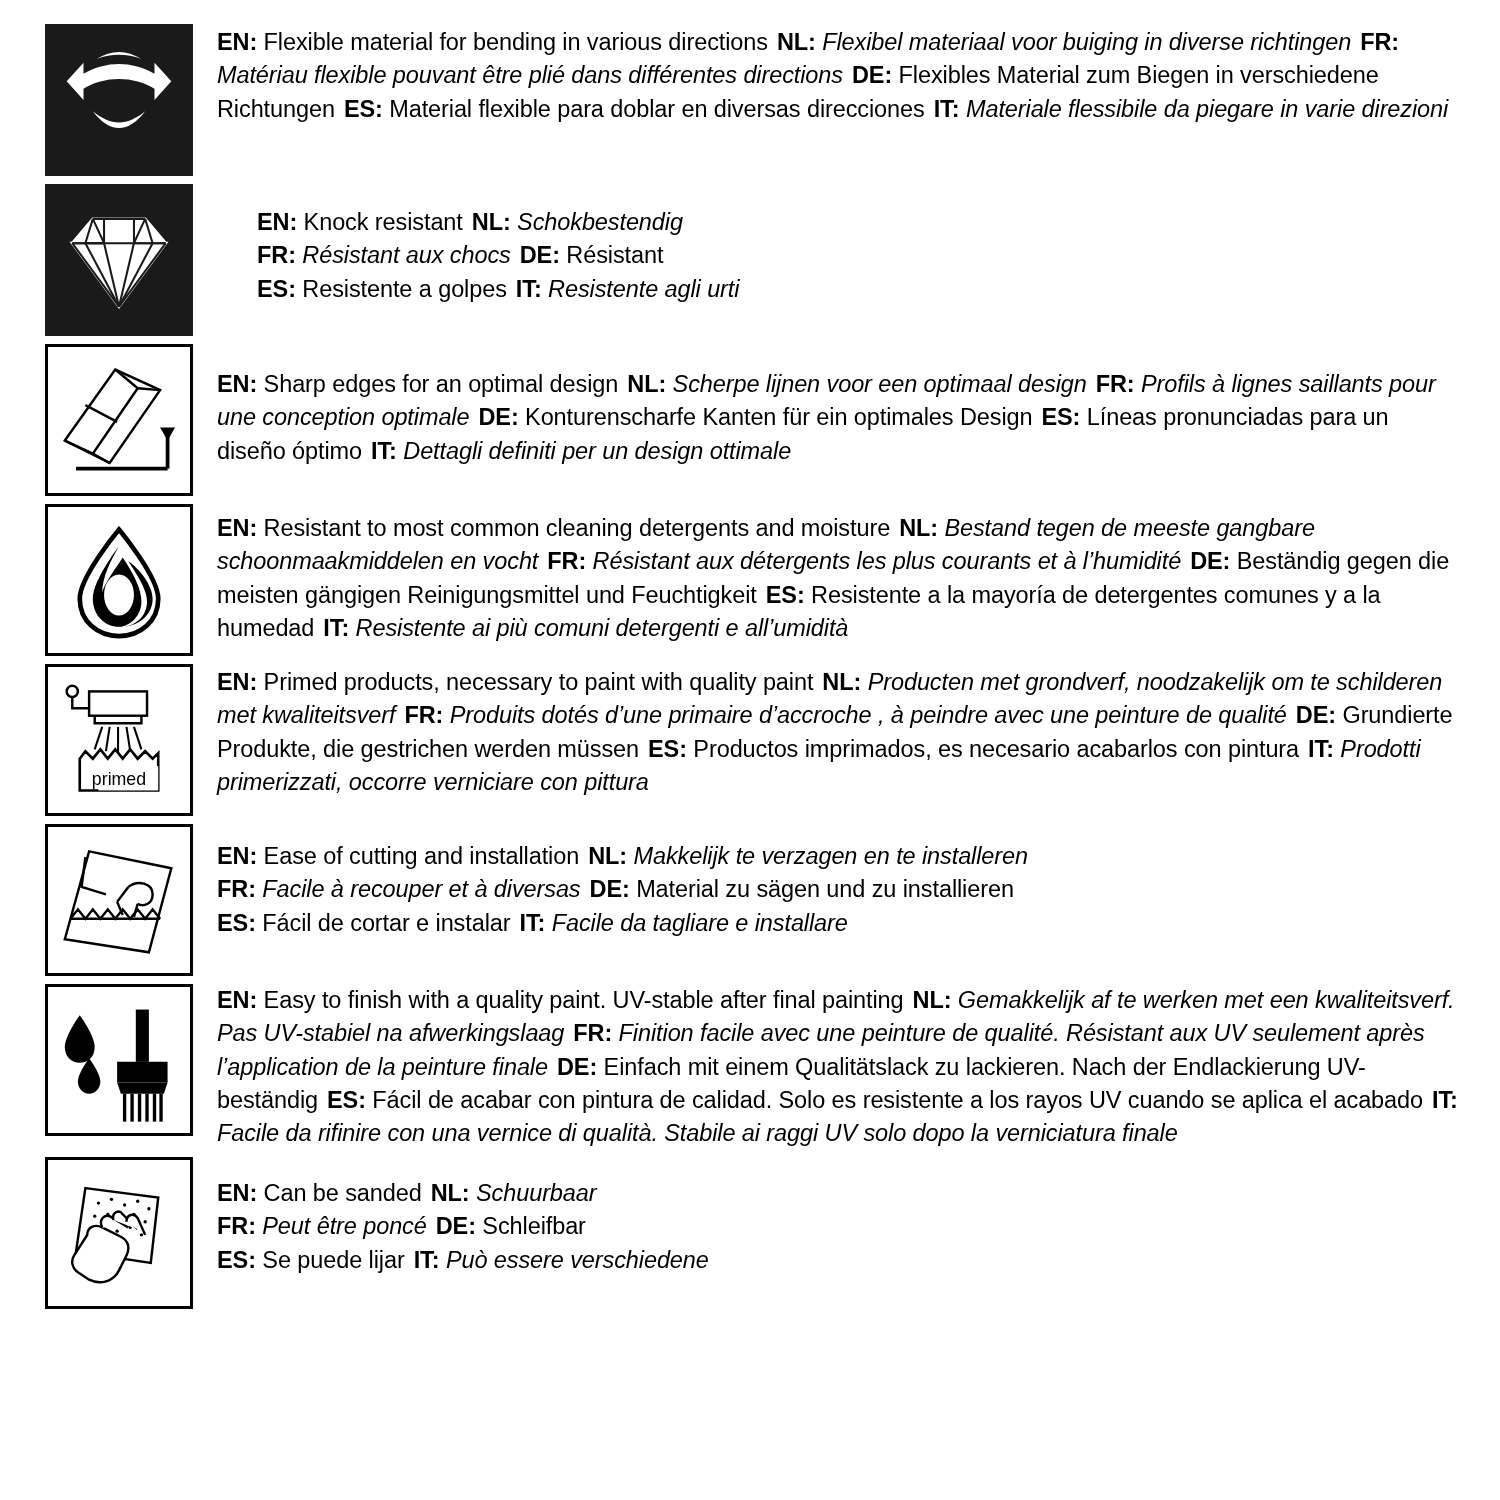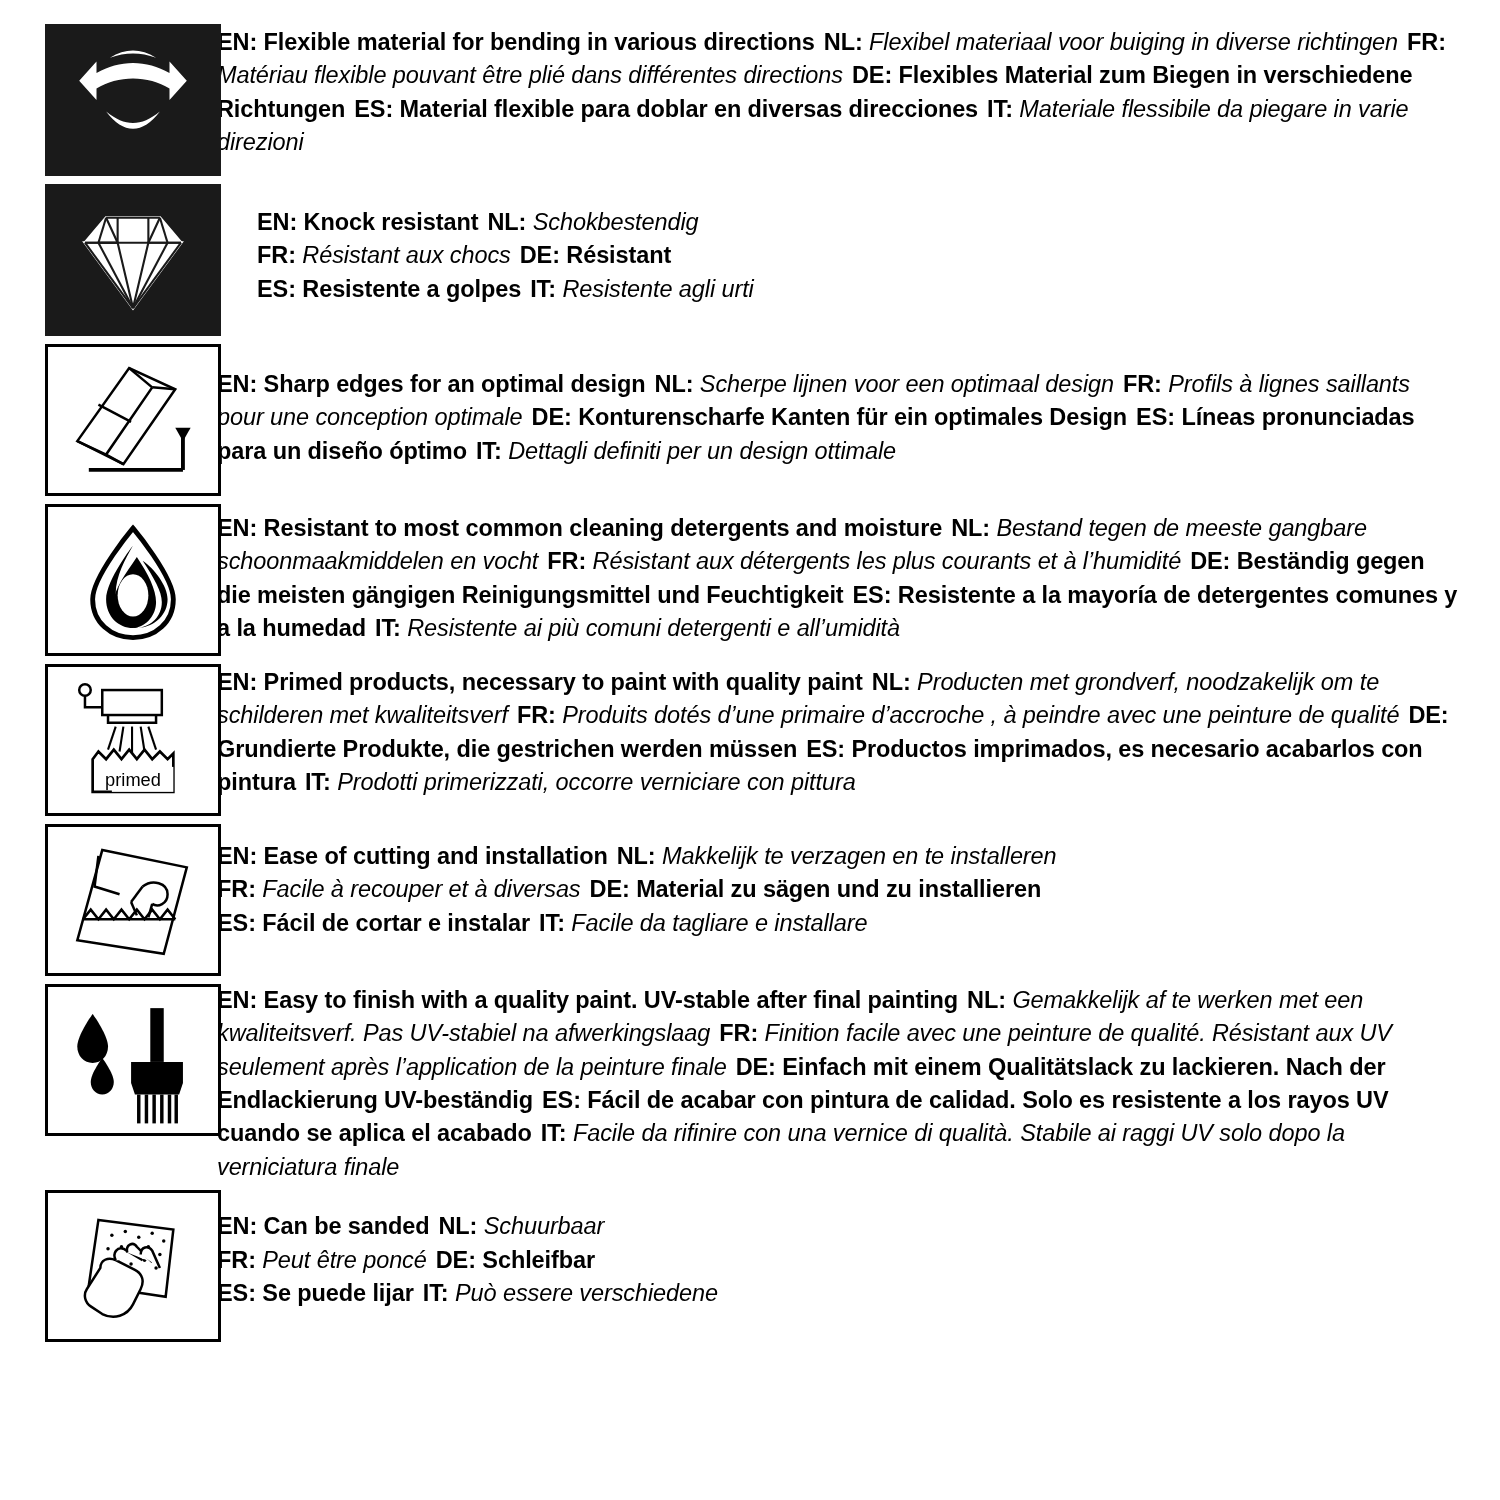--- a/index.html
+++ b/index.html
@@ -25,21 +25,21 @@
     margin-bottom: 8px;
   }
   .icon-cell {
     flex: 0 0 152px;
     width: 152px;
     height: 152px;
     margin-right: 20px;
     position: relative;
   }
   .icon-box {
-    width: 176px;
+    width: 148px;
     height: 152px;
     border: 3px solid #000;
     background: #fff;
     position: relative;
     overflow: hidden;
   }
   .icon-box.filled {
     background: #1a1a1a;
     border-color: #1a1a1a;
   }
@@ -49,21 +49,20 @@
     padding-top: 6px;
     font-size: 23.5px;
     line-height: 1.42;
     letter-spacing: -0.1px;
   }
   .lang {
     font-weight: bold;
   }
   .txt-en, .txt-de, .txt-es {
     font-style: normal;
-    font-weight: bold;
   }
   .txt-nl, .txt-fr, .txt-it {
     font-style: italic;
     text-align: right;
   }
   .seg { white-space: normal; }
   .gap { display: inline-block; width: 9px; }
   
   .r0 .text-cell { padding-top: 2px; }
   .r1 .text-cell { padding-top: 22px; margin-left: 40px; }

